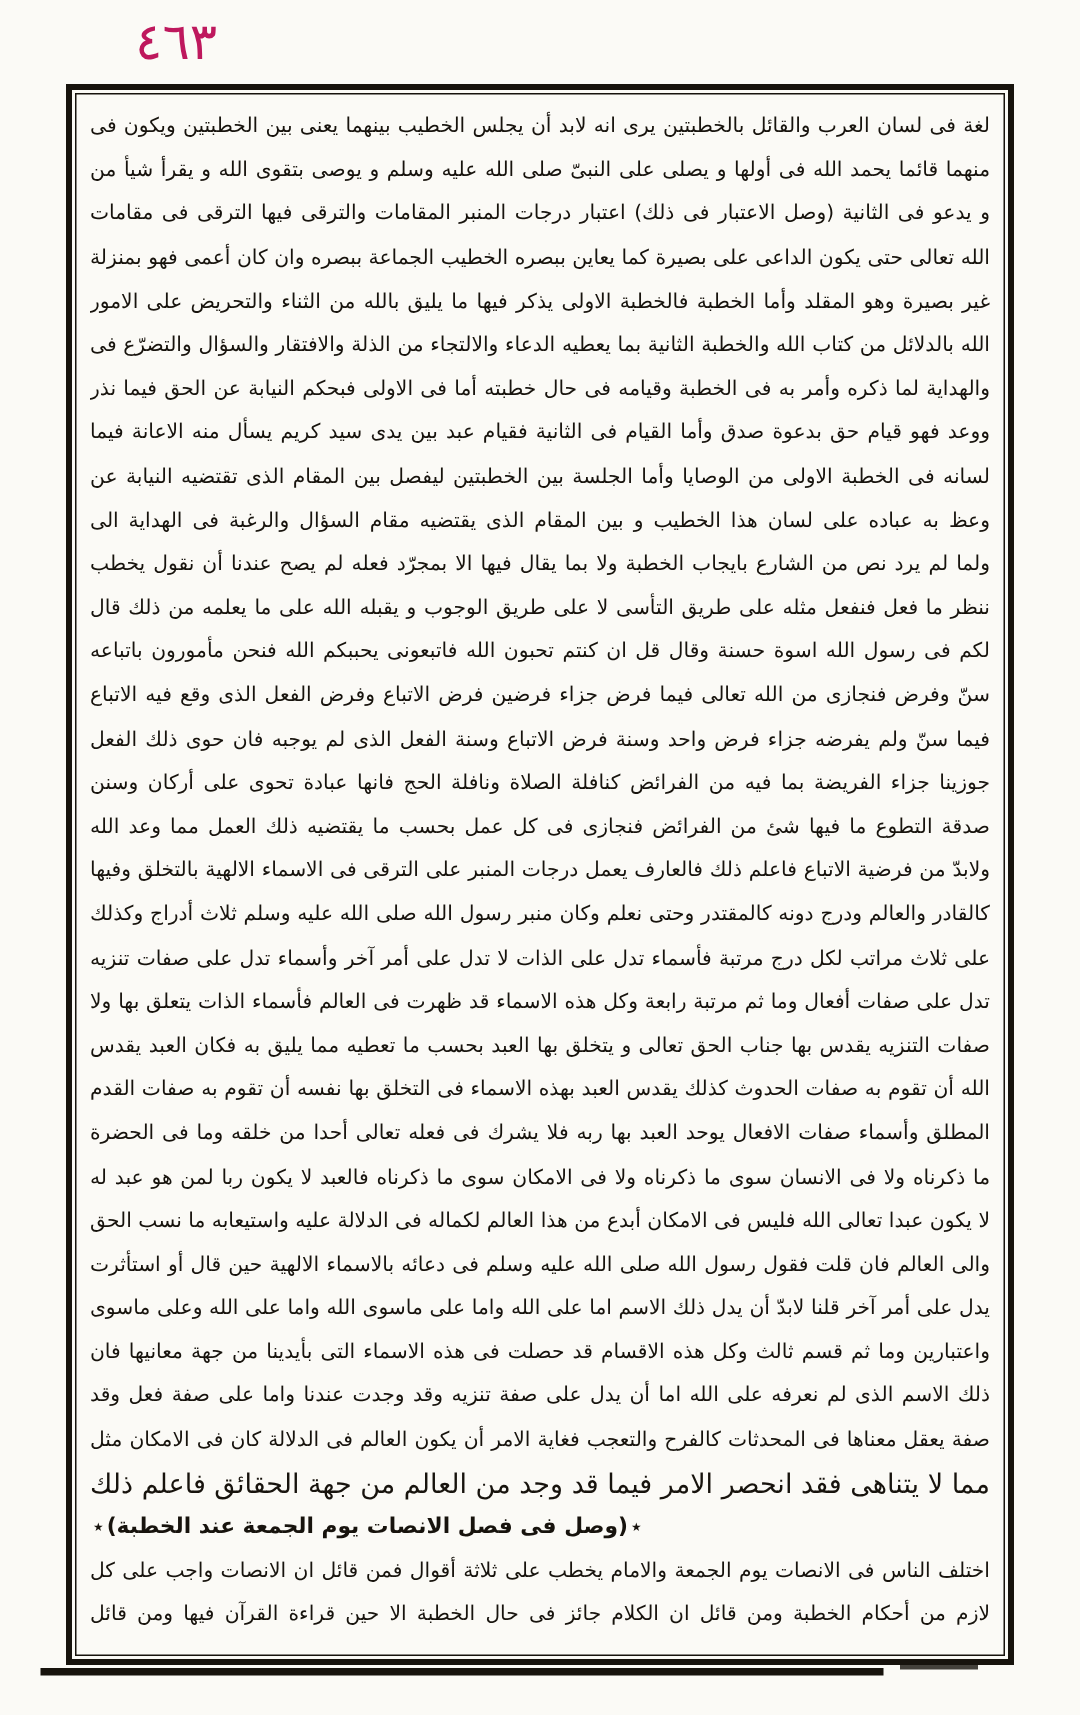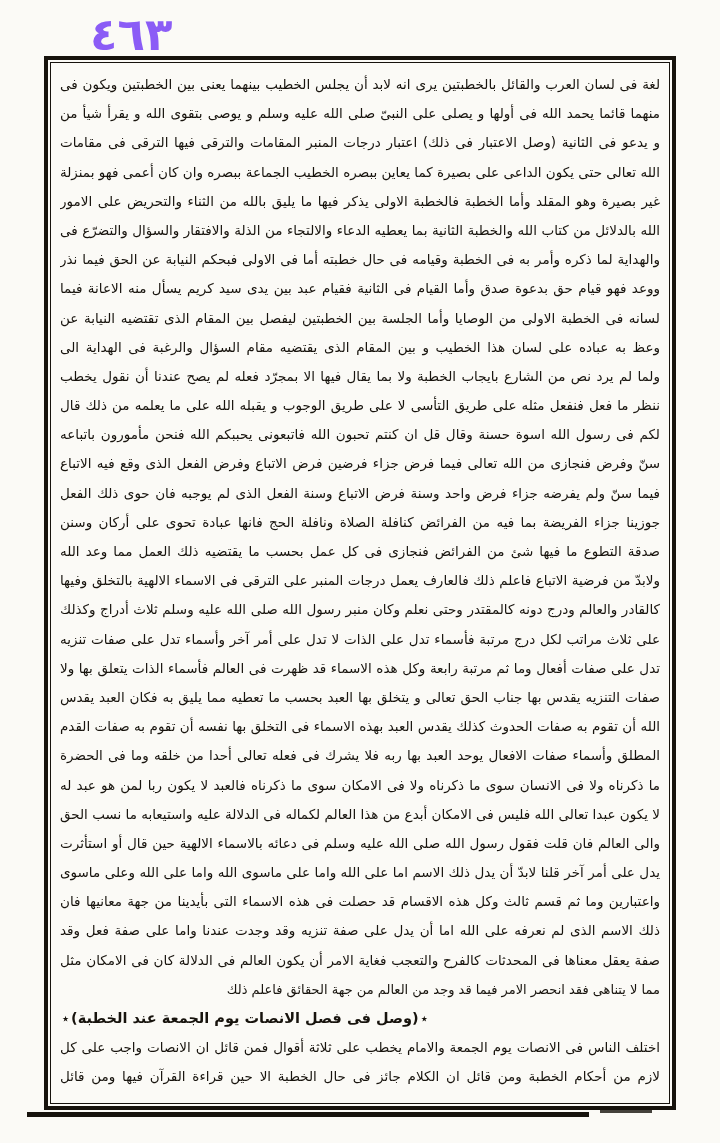--- a/index.html
+++ b/index.html
@@ -7,21 +7,21 @@
     width:720px; height:1143px;
     background:#fbfaf6;
     font-family:"DejaVu Sans", sans-serif;
     color:#17130d;
     overflow:hidden;
   }
   .page { position:relative; width:720px; height:1143px; background:#fbfaf6; }
 
   .pagenum {
     position:absolute; top:8px; left:90px;
-    font-size:45px; font-weight:bold; color:#8b5cf6;
+    font-size:34px; font-weight:normal; color:#be185d;
     letter-spacing:1px;
   }
 
   .frame {
     position:absolute; top:56px; left:44px;
     width:632px; height:1054px;
     border:4px solid #17130d;
     box-sizing:border-box;
     background:#fbfaf6;
   }
@@ -40,25 +40,25 @@
     font-size:13.5px;
     line-height:29.2px;
     height:29.2px;
     overflow:hidden;
     text-align:justify;
     text-align-last:justify;
     color:#17130d;
   }
   .line-end {
     direction:rtl;
-    font-size:13px;
+    font-size:18px;
     line-height:29.2px;
     height:29.2px;
     overflow:hidden;
-    text-align:right;
+    text-align:center;
   }
   .heading {
     direction:rtl;
     font-size:14.5px;
     font-weight:bold;
     line-height:29.2px;
     height:29.2px;
     text-align:left;
     overflow:hidden;
   }

